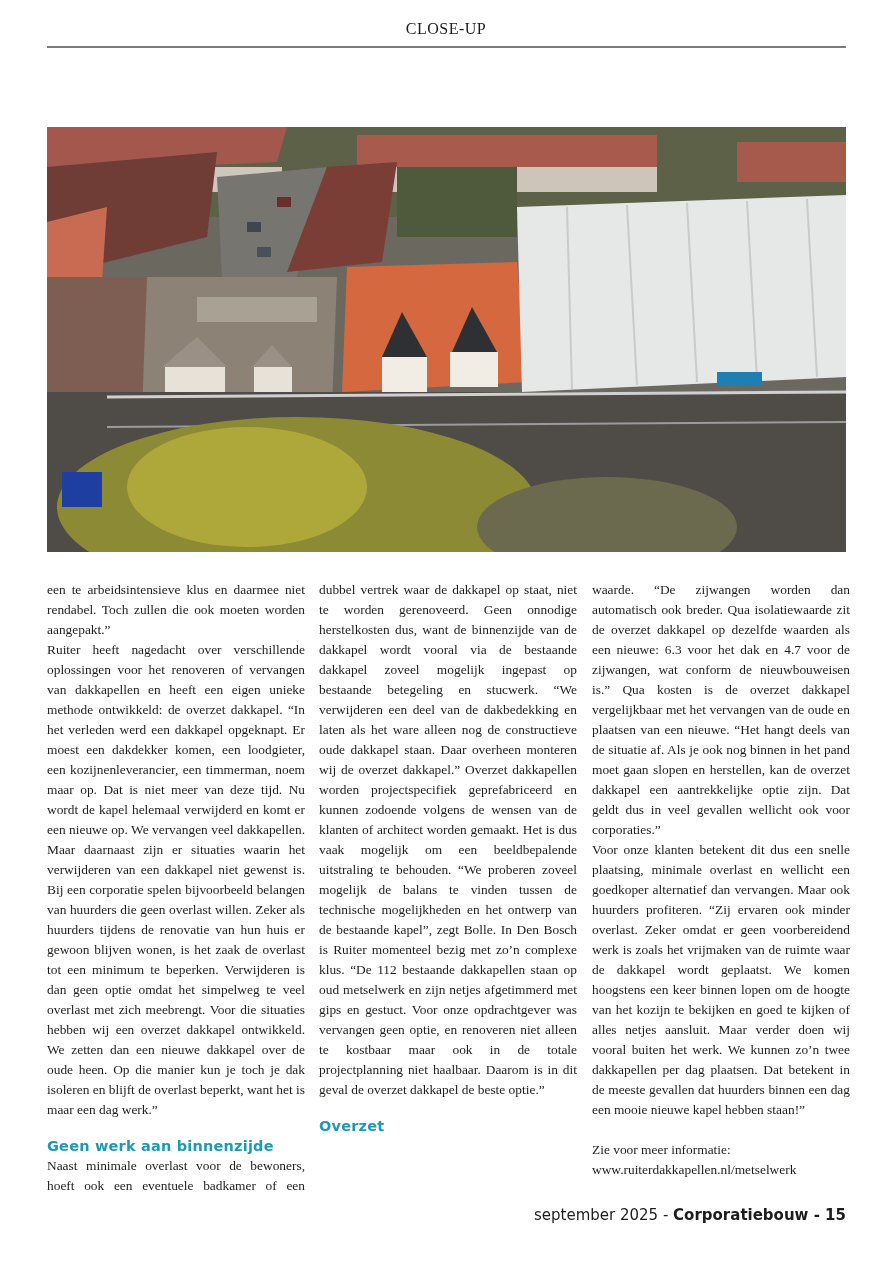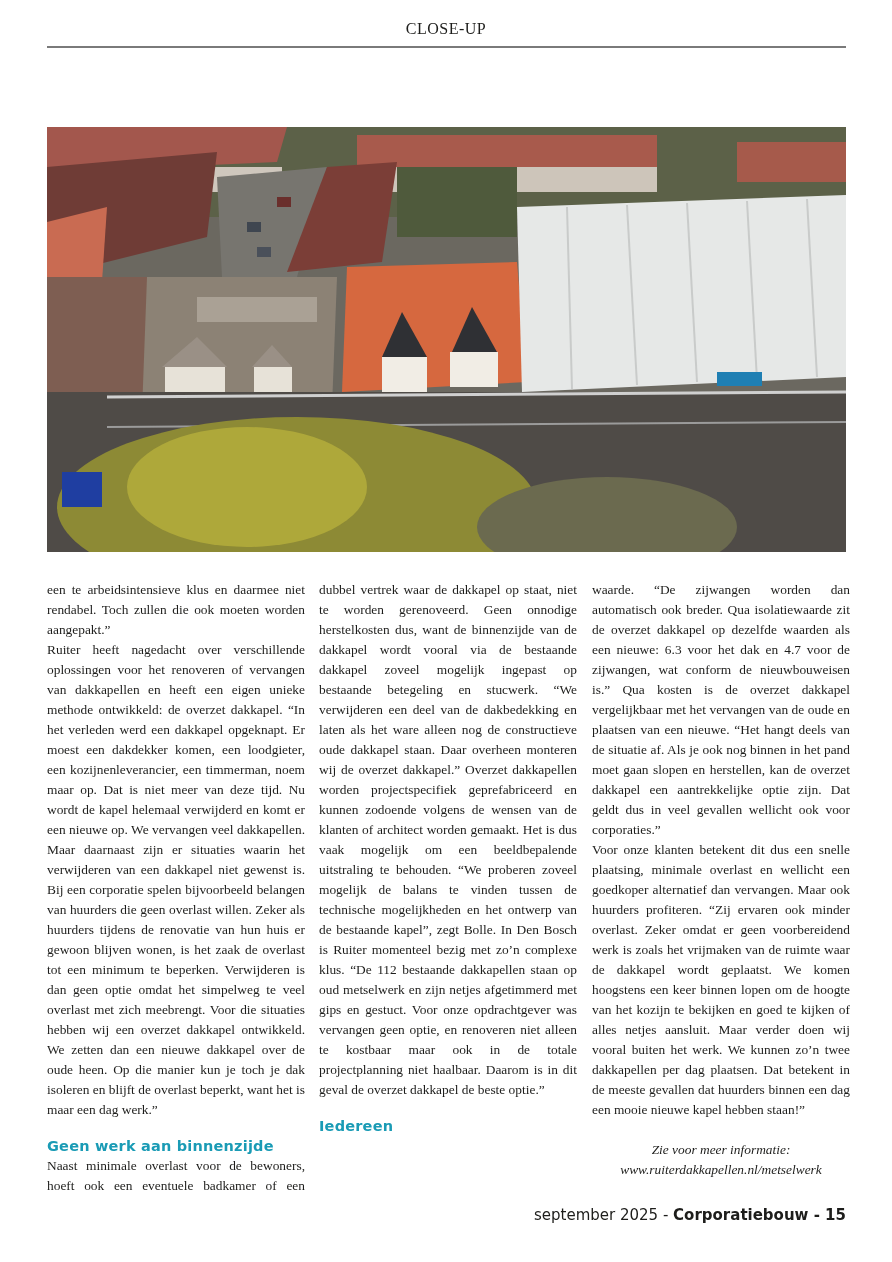--- a/index.html
+++ b/index.html
@@ -7,21 +7,21 @@
   .running-head { position: absolute; left: 0; top: 20px; width: 892px; text-align: center; font-family: "Liberation Serif", serif; font-size: 16px; letter-spacing: 0.5px; color: #1d1d1b; }
   .head-rule { position: absolute; left: 47px; top: 46px; width: 799px; height: 2px; background: #7a7a7a; }
   .photo { position: absolute; left: 47px; top: 127px; width: 799px; height: 425px; overflow: hidden; background: #6d6a62; }
   .photo svg { display: block; }
   .col { position: absolute; top: 580px; width: 258px; font-size: 13.4px; line-height: 20px; text-align: justify; hyphens: manual; }
   .col p { margin: 0; }
   .col h2 { margin: 16px 0 0 0; font-family: "DejaVu Sans", "Liberation Sans", sans-serif; font-weight: bold; font-size: 14.5px; line-height: 20px; color: #1a9bb5; letter-spacing: 0.2px; }
   .col1 { left: 47px; }
   .col2 { left: 319px; }
   .col3 { left: 592px; }
-  .more-info { margin-top: 20px !important; font-style: italic; text-align: center; }
+  .more-info { margin-top: 20px !important; text-align: left; }
   .footer { position: absolute; right: 46px; top: 1206px; font-family: "DejaVu Sans", "Liberation Sans", sans-serif; font-size: 15px; color: #1d1d1b; }
   .footer b { font-weight: bold; }
 </style>
 </head>
 <body>
 
 <div class="running-head">CLOSE-UP</div>
 <div class="head-rule"></div>
 
 <div class="photo">
@@ -84,21 +84,21 @@
 
 <div class="col col1">
   <p>een te arbeidsintensieve klus en daarmee niet rendabel. Toch zullen die ook moeten worden aangepakt.”</p>
   <p>Ruiter heeft nagedacht over verschillende oplossingen voor het renoveren of vervangen van dakkapellen en heeft een eigen unieke methode ontwikkeld: de overzet dakkapel. “In het verleden werd een dakkapel opgeknapt. Er moest een dakdekker komen, een loodgieter, een kozijnenleverancier, een timmerman, noem maar op. Dat is niet meer van deze tijd. Nu wordt de kapel helemaal verwijderd en komt er een nieuwe op. We vervangen veel dakkapellen. Maar daarnaast zijn er situaties waarin het verwijderen van een dakkapel niet gewenst is. Bij een corporatie spelen bijvoorbeeld belangen van huurders die geen overlast willen. Zeker als huurders tijdens de renovatie van hun huis er gewoon blijven wonen, is het zaak de overlast tot een minimum te beperken. Verwijderen is dan geen optie omdat het simpelweg te veel overlast met zich meebrengt. Voor die situaties hebben wij een overzet dakkapel ontwikkeld. We zetten dan een nieuwe dakkapel over de oude heen. Op die manier kun je toch je dak isoleren en blijft de overlast beperkt, want het is maar een dag werk.”</p>
   <h2>Geen werk aan binnenzijde</h2>
   <p style="text-align-last: justify;">Naast minimale overlast voor de bewoners, hoeft ook een eventuele badkamer of een</p>
 </div>
 
 <div class="col col2">
   <p>dubbel vertrek waar de dakkapel op staat, niet te worden gerenoveerd. Geen onnodige herstelkosten dus, want de binnenzijde van de dakkapel wordt vooral via de bestaande dakkapel zoveel mogelijk ingepast op bestaande betegeling en stucwerk. “We verwijderen een deel van de dakbedekking en laten als het ware alleen nog de constructieve oude dakkapel staan. Daar overheen monteren wij de overzet dakkapel.” Overzet dakkapellen worden projectspecifiek geprefabriceerd en kunnen zodoende volgens de wensen van de klanten of architect worden gemaakt. Het is dus vaak mogelijk om een beeldbepalende uitstraling te behouden. “We proberen zoveel mogelijk de balans te vinden tussen de technische mogelijkheden en het ontwerp van de bestaande kapel”, zegt Bolle. In Den Bosch is Ruiter momenteel bezig met zo’n complexe klus. “De 112 bestaande dakkapellen staan op oud metselwerk en zijn netjes afgetimmerd met gips en gestuct. Voor onze opdrachtgever was vervangen geen optie, en renoveren niet alleen te kostbaar maar ook in de totale projectplanning niet haalbaar. Daarom is in dit geval de overzet dakkapel de beste optie.”</p>
-  <h2>Iedereen</h2>
+  <h2>Overzet</h2>
 </div>
 
 <div class="col col3">
   <p>waarde. “De zijwangen worden dan automatisch ook breder. Qua isolatiewaarde zit de overzet dakkapel op dezelfde waarden als een nieuwe: 6.3 voor het dak en 4.7 voor de zijwangen, wat conform de nieuwbouweisen is.” Qua kosten is de overzet dakkapel vergelijkbaar met het vervangen van de oude en plaatsen van een nieuwe. “Het hangt deels van de situatie af. Als je ook nog binnen in het pand moet gaan slopen en herstellen, kan de overzet dakkapel een aantrekkelijke optie zijn. Dat geldt dus in veel gevallen wellicht ook voor corporaties.”</p>
   <p>Voor onze klanten betekent dit dus een snelle plaatsing, minimale overlast en wellicht een goedkoper alternatief dan vervangen. Maar ook huurders profiteren. “Zij ervaren ook minder overlast. Zeker omdat er geen voorbereidend werk is zoals het vrijmaken van de ruimte waar de dakkapel wordt geplaatst. We komen hoogstens een keer binnen lopen om de hoogte van het kozijn te bekijken en goed te kijken of alles netjes aansluit. Maar verder doen wij vooral buiten het werk. We kunnen zo’n twee dakkapellen per dag plaatsen. Dat betekent in de meeste gevallen dat huurders binnen een dag een mooie nieuwe kapel hebben staan!”</p>
   <p class="more-info">
     <span>Zie voor meer informatie:</span><br>
     <span>www.ruiterdakkapellen.nl/metselwerk</span>
   </p>
 </div>

